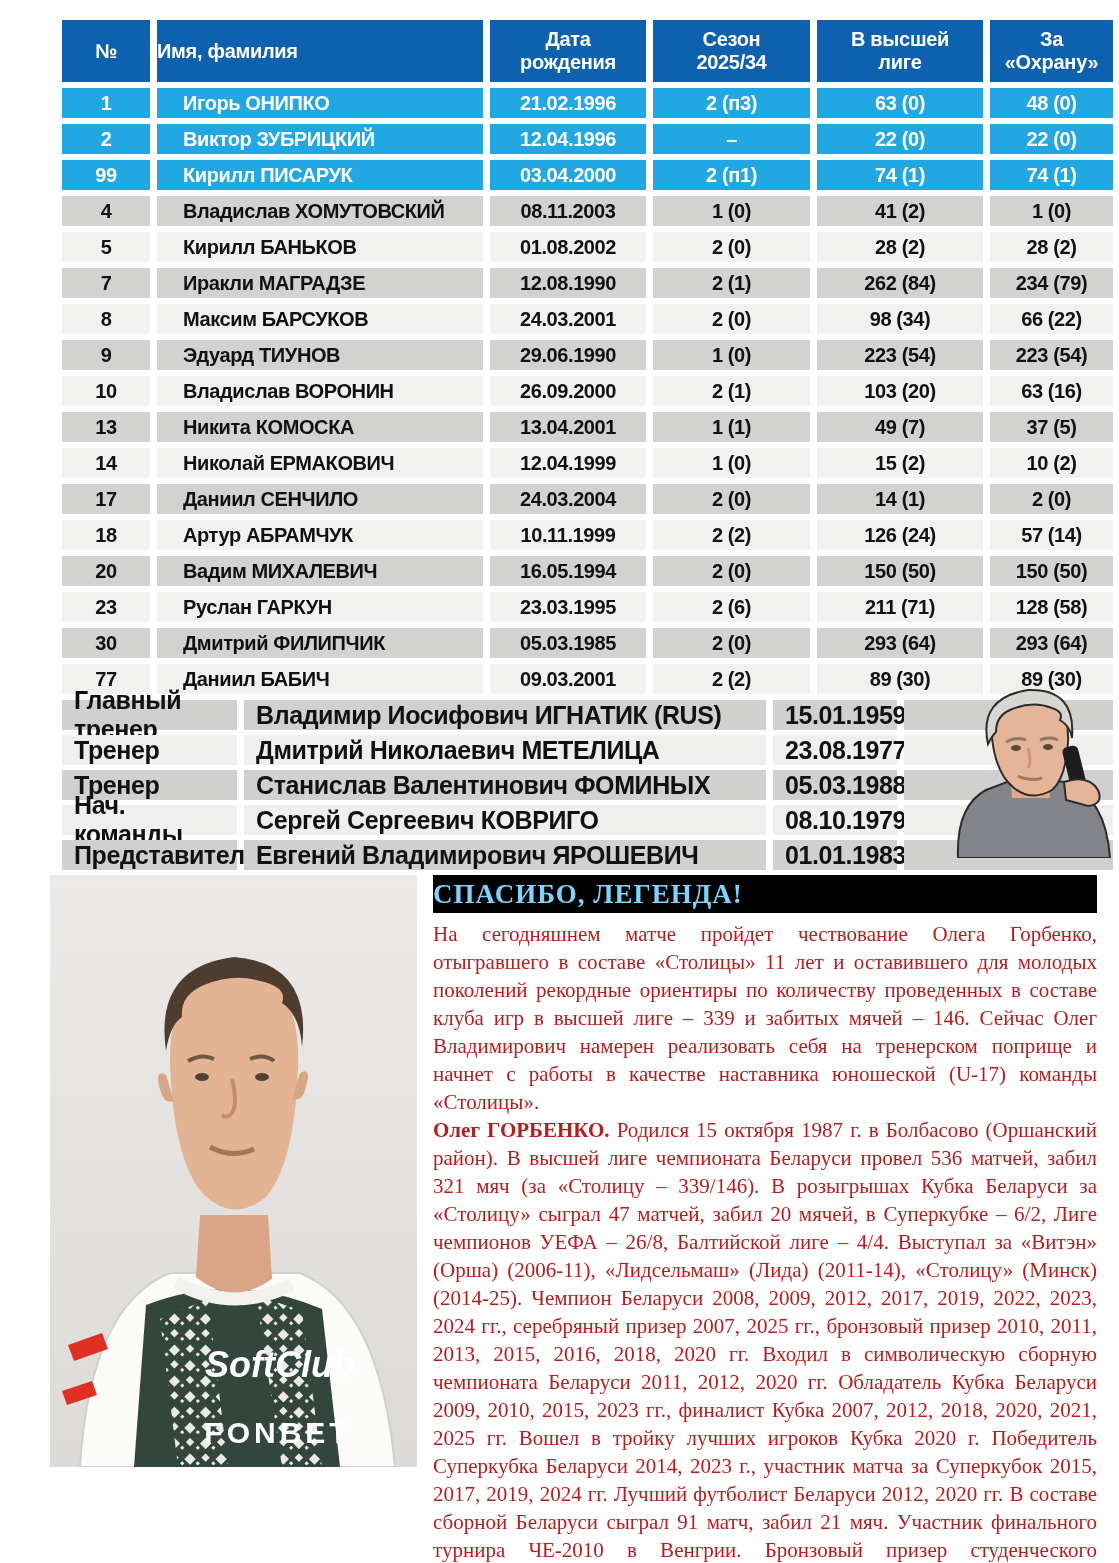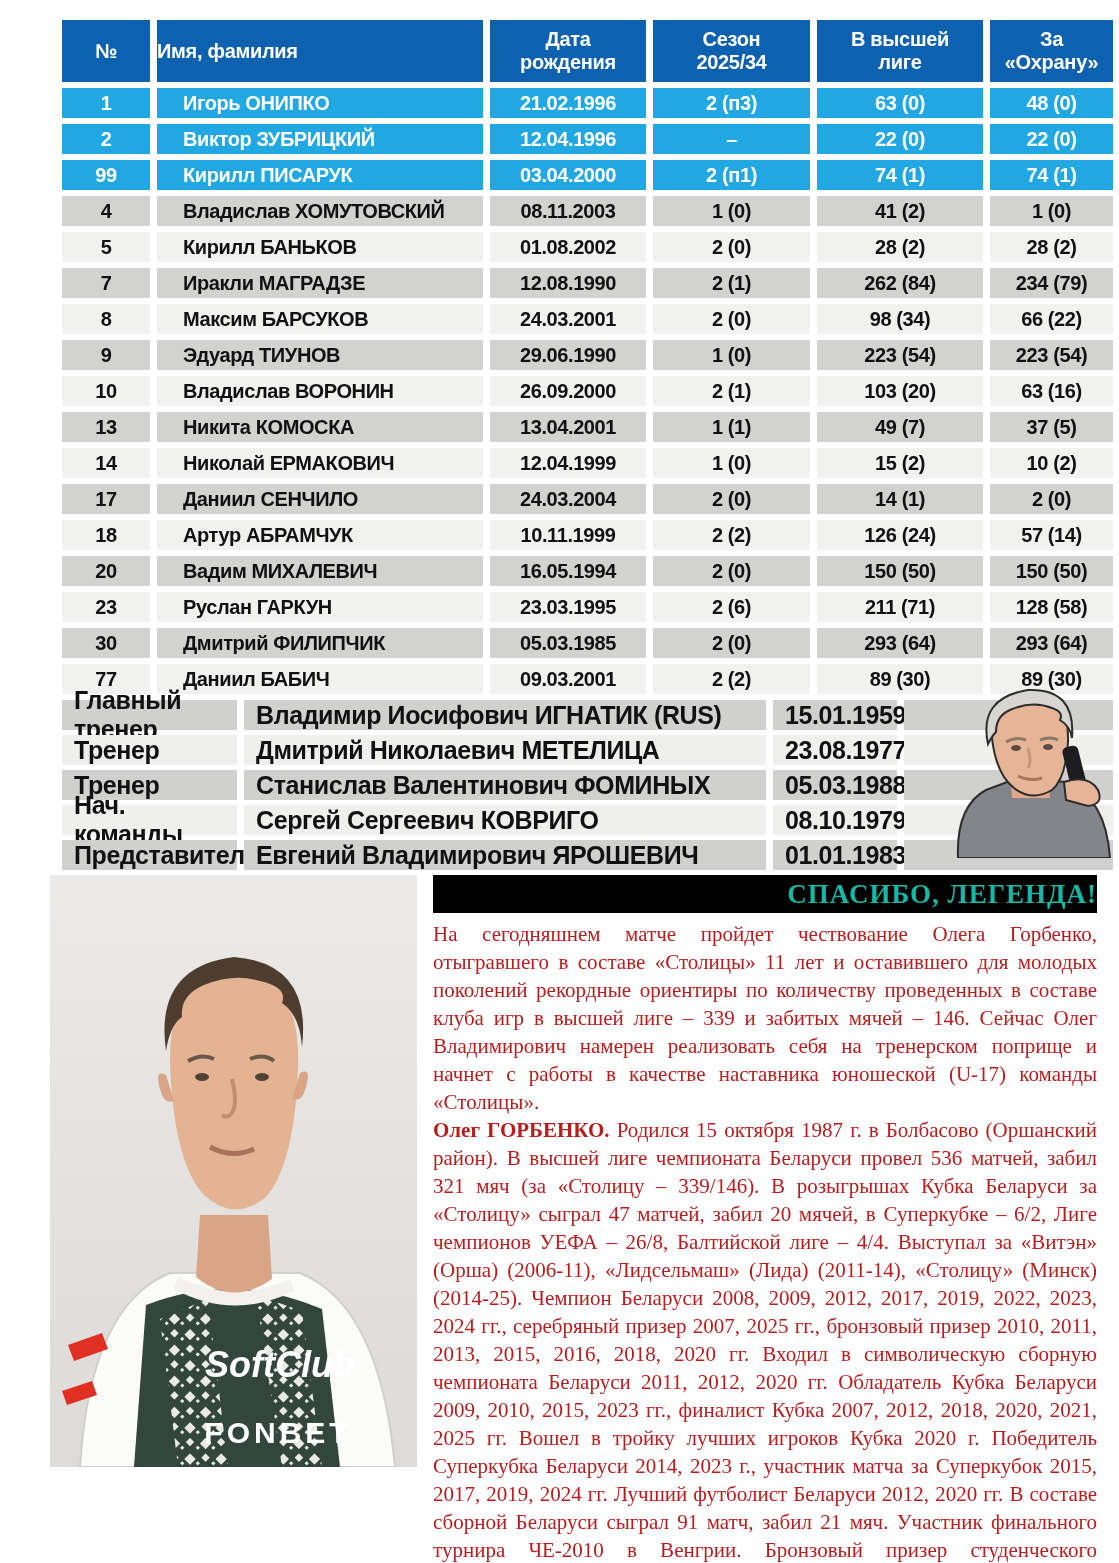--- a/index.html
+++ b/index.html
@@ -46,23 +46,23 @@
   .s-row .cell.filler { padding:0; }
   
   .coach-photo { position:absolute; left:948px; top:686px; width:165px; height:172px; }
   
   .article { margin:5px 22px 0 49px; }
   .player-photo { float:left; width:367px; height:680px; margin:0 16px 6px 1px; }
   .title-bar {
     overflow:hidden; height:38px; background:#000000; margin-bottom:7px;
   }
   .title-bar .title {
-    display:block; text-align:right; line-height:38px;
+    display:block; text-align:left; line-height:38px;
     font-family:"Liberation Serif", serif; font-weight:bold; font-size:27px;
-    color:#14b8a6; letter-spacing:1px;
+    color:#7dd3fc; letter-spacing:1px;
   }
   .article p {
     font-family:"Liberation Serif", serif; font-size:21px; line-height:28px;
     text-align:justify; color:#b91c1c;
   }
   .article p.bio b { font-weight:bold;margin-top:23px; }
 </style>
 </head>
 <body>
 

